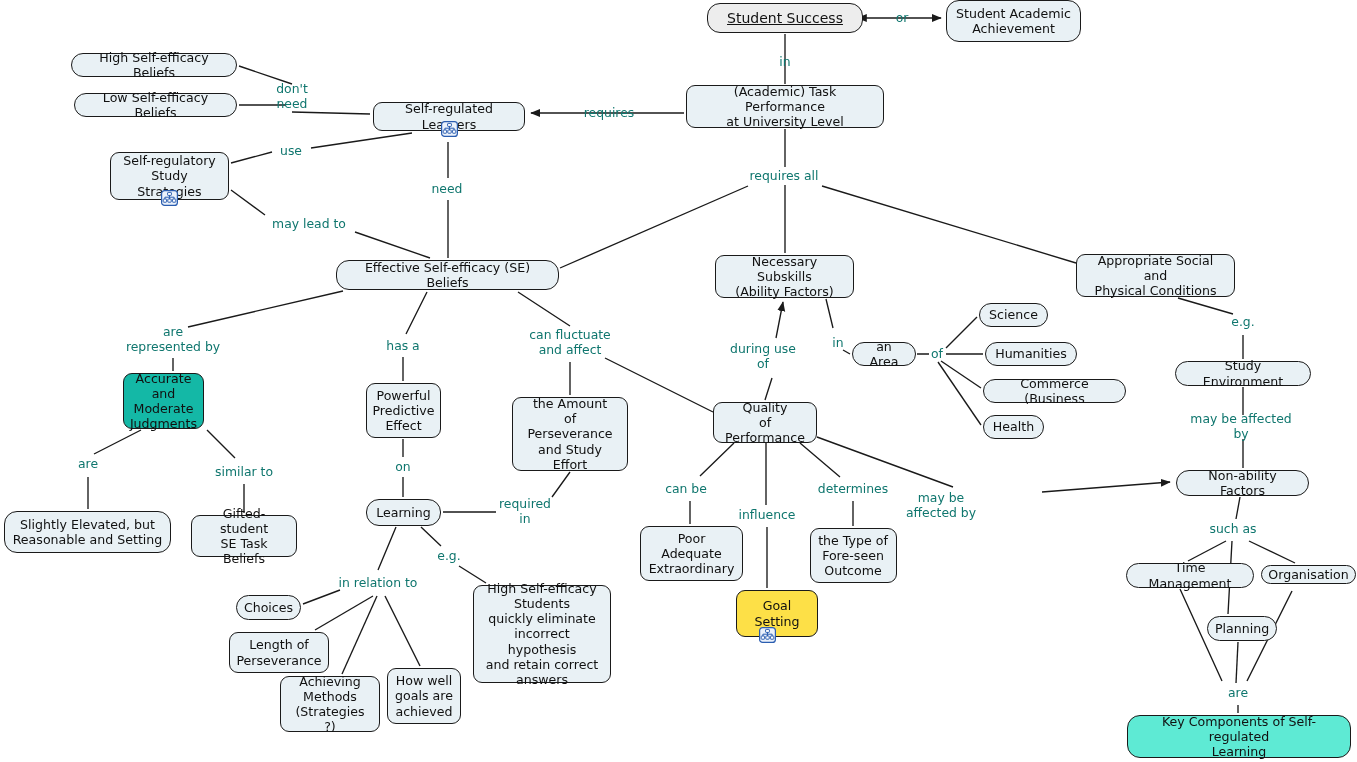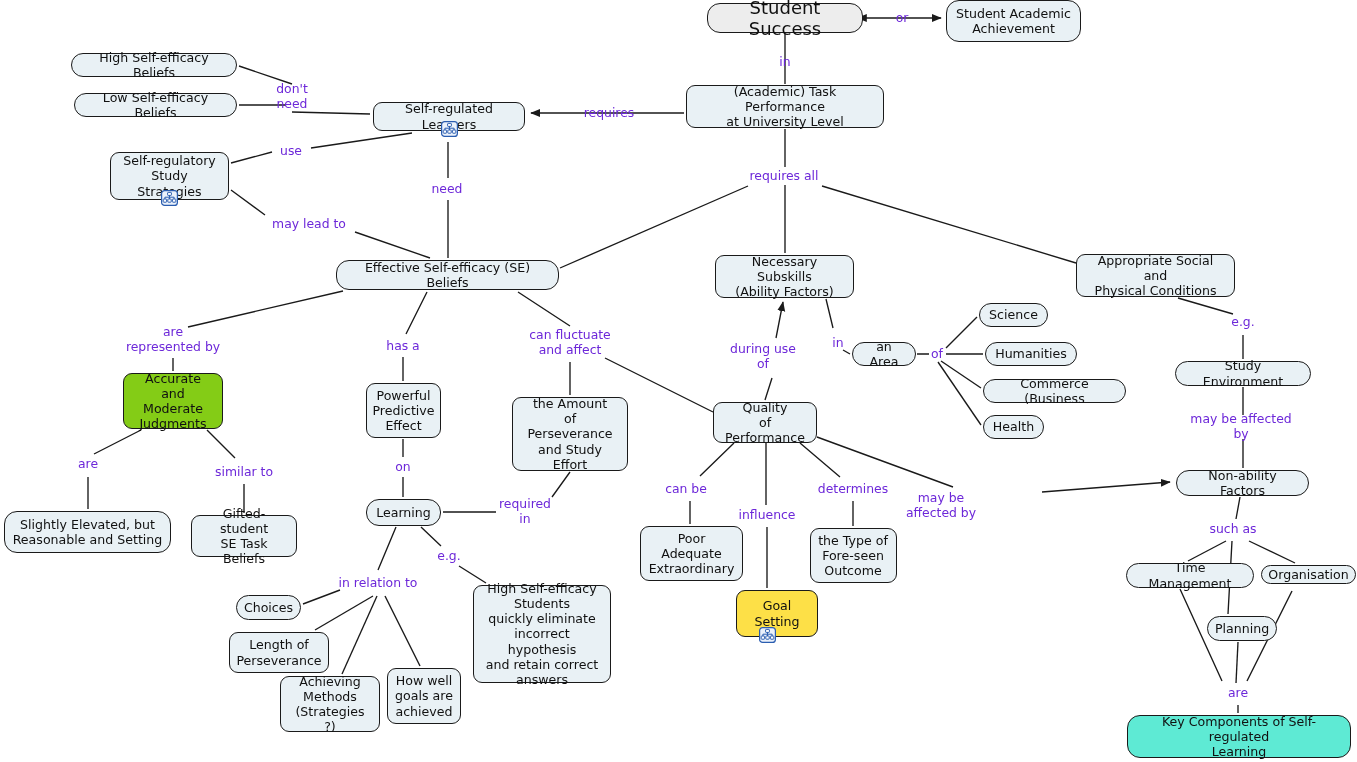--- a/index.html
+++ b/index.html
@@ -21,30 +21,31 @@
     align-items:center;
     justify-content:center;
     padding:2px 7px;
     white-space:pre-line;
     z-index:5;
   }
   .node.root{
     background:#ededed;
     border:1.9px solid #000;
     border-radius:13px;
-    font-size:18px;
-    line-height:21px;
+    font-size:14px;
+    line-height:28px;
+    text-decoration:underline;
   }
   .node.pill{border-radius:13px;}
 
   .elabel{
     position:absolute;
     font-size:12.4px;
     line-height:14.6px;
-    color:#6d28d9;
+    color:#0f766e;
     text-align:center;
     white-space:pre-line;
     background:transparent;
     z-index:6;
     transform:translate(-50%,-50%);
     pointer-events:none;
   }
 
   
   .badge{
@@ -143,21 +144,21 @@
           <rect x="2.2" y="9.0" width="3.4" height="3.2" rx="0.6" fill="#ffffff" stroke="#2a5db0" stroke-width="1"></rect>
           <rect x="6.8" y="9.0" width="3.4" height="3.2" rx="0.6" fill="#ffffff" stroke="#2a5db0" stroke-width="1"></rect>
           <rect x="11.4" y="9.0" width="3.4" height="3.2" rx="0.6" fill="#ffffff" stroke="#2a5db0" stroke-width="1"></rect>
         </svg>
       </div>
       <div class="node pill" style="left: 336px; top: 260px; width: 223px; height: 30px; background: rgb(233, 241, 245); border-color: rgb(26, 26, 26);"><span>Effective Self-efficacy (SE) Beliefs</span></div>
       <div class="node" style="left: 715px; top: 255px; width: 139px; height: 43px; background: rgb(233, 241, 245); border-color: rgb(26, 26, 26);"><span>Necessary Subskills
 (Ability Factors)</span></div>
       <div class="node" style="left: 1076px; top: 254px; width: 159px; height: 43px; background: rgb(233, 241, 245); border-color: rgb(26, 26, 26);"><span>Appropriate Social and
 Physical Conditions</span></div>
-      <div class="node" style="left: 123px; top: 373px; width: 100px; height: 56px; background: #84cc16; border-color: rgb(26, 26, 26);"><span>Accurate
+      <div class="node" style="left: 123px; top: 373px; width: 81px; height: 56px; background: #14b8a6; border-color: rgb(26, 26, 26);"><span>Accurate
 and Moderate
 Judgments</span></div>
       <div class="node" style="left: 366px; top: 383px; width: 75px; height: 55px; background: rgb(233, 241, 245); border-color: rgb(26, 26, 26);"><span>Powerful
 Predictive
 Effect</span></div>
       <div class="node" style="left: 512px; top: 397px; width: 116px; height: 74px; background: rgb(233, 241, 245); border-color: rgb(26, 26, 26);"><span>the Amount
 of Perseverance
 and Study
 Effort</span></div>
       <div class="node" style="left: 713px; top: 402px; width: 104px; height: 41px; background: rgb(233, 241, 245); border-color: rgb(26, 26, 26);"><span>Quality

